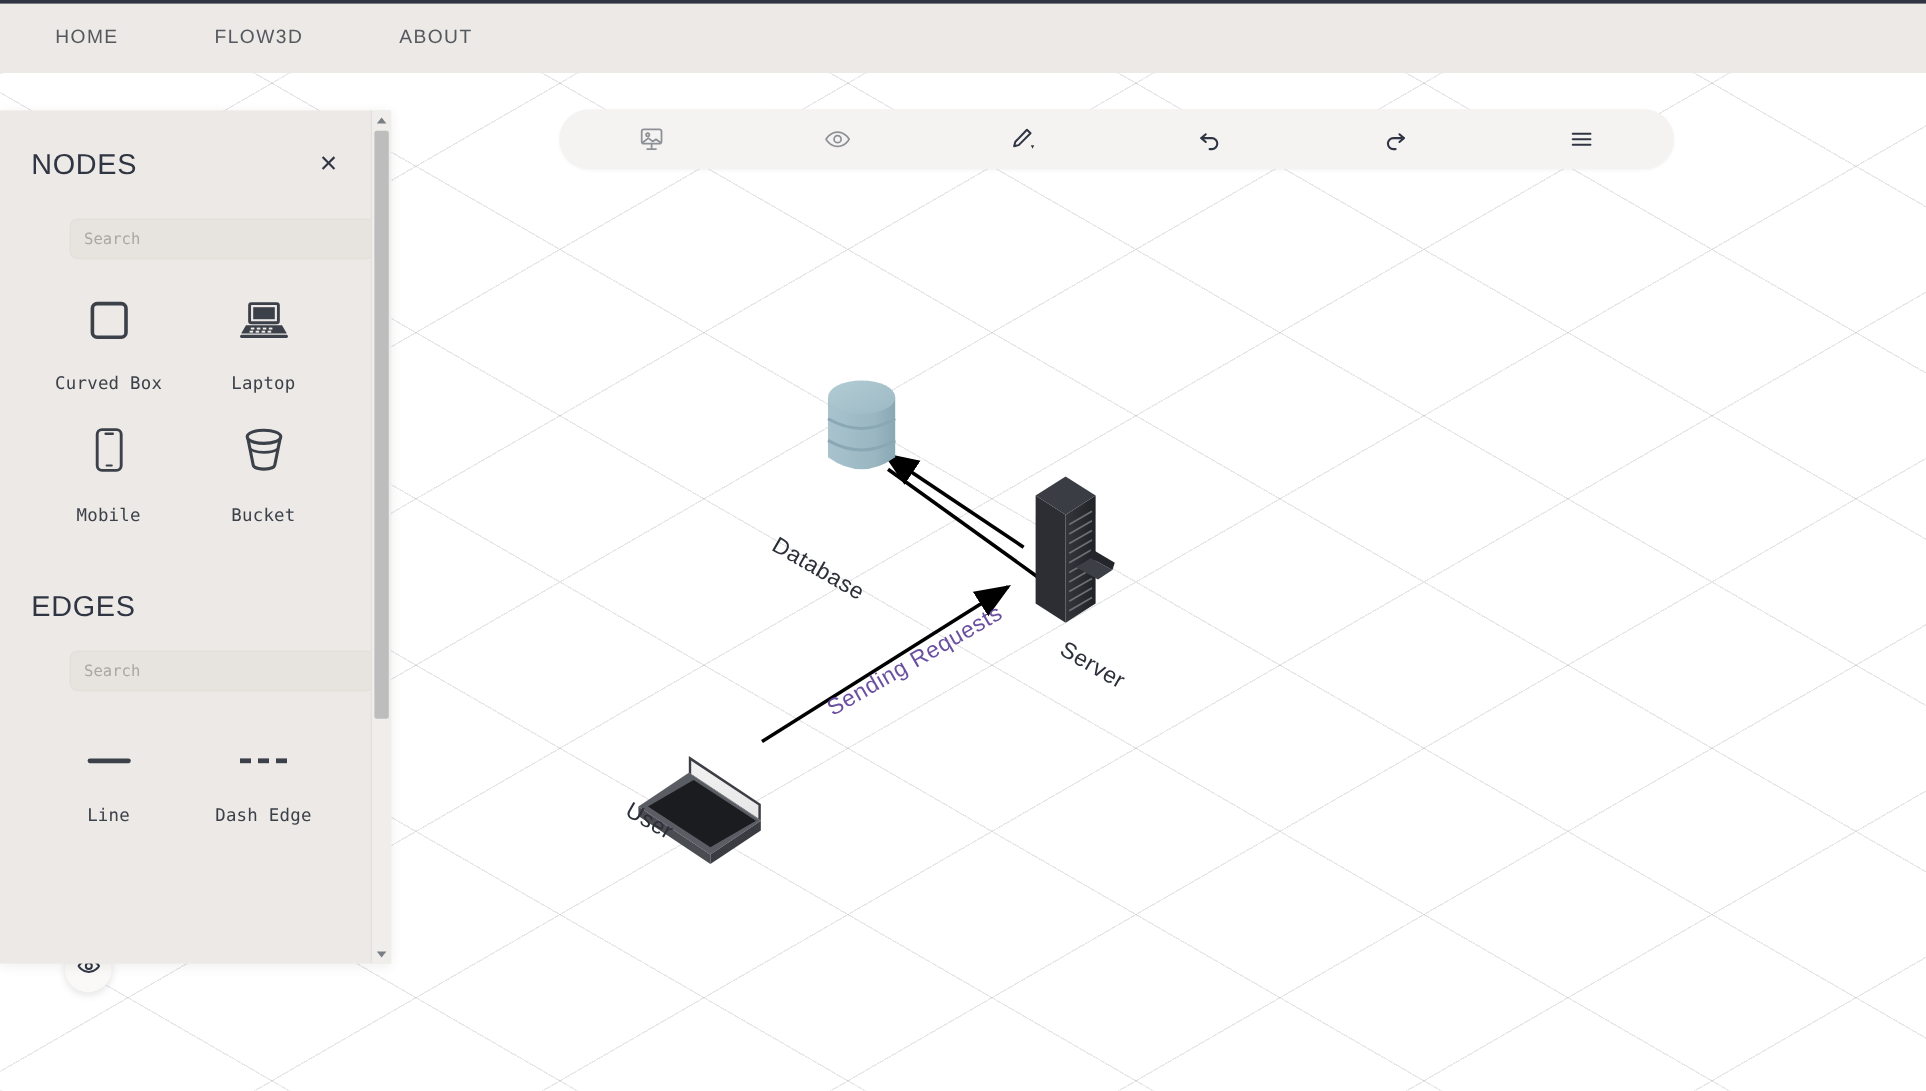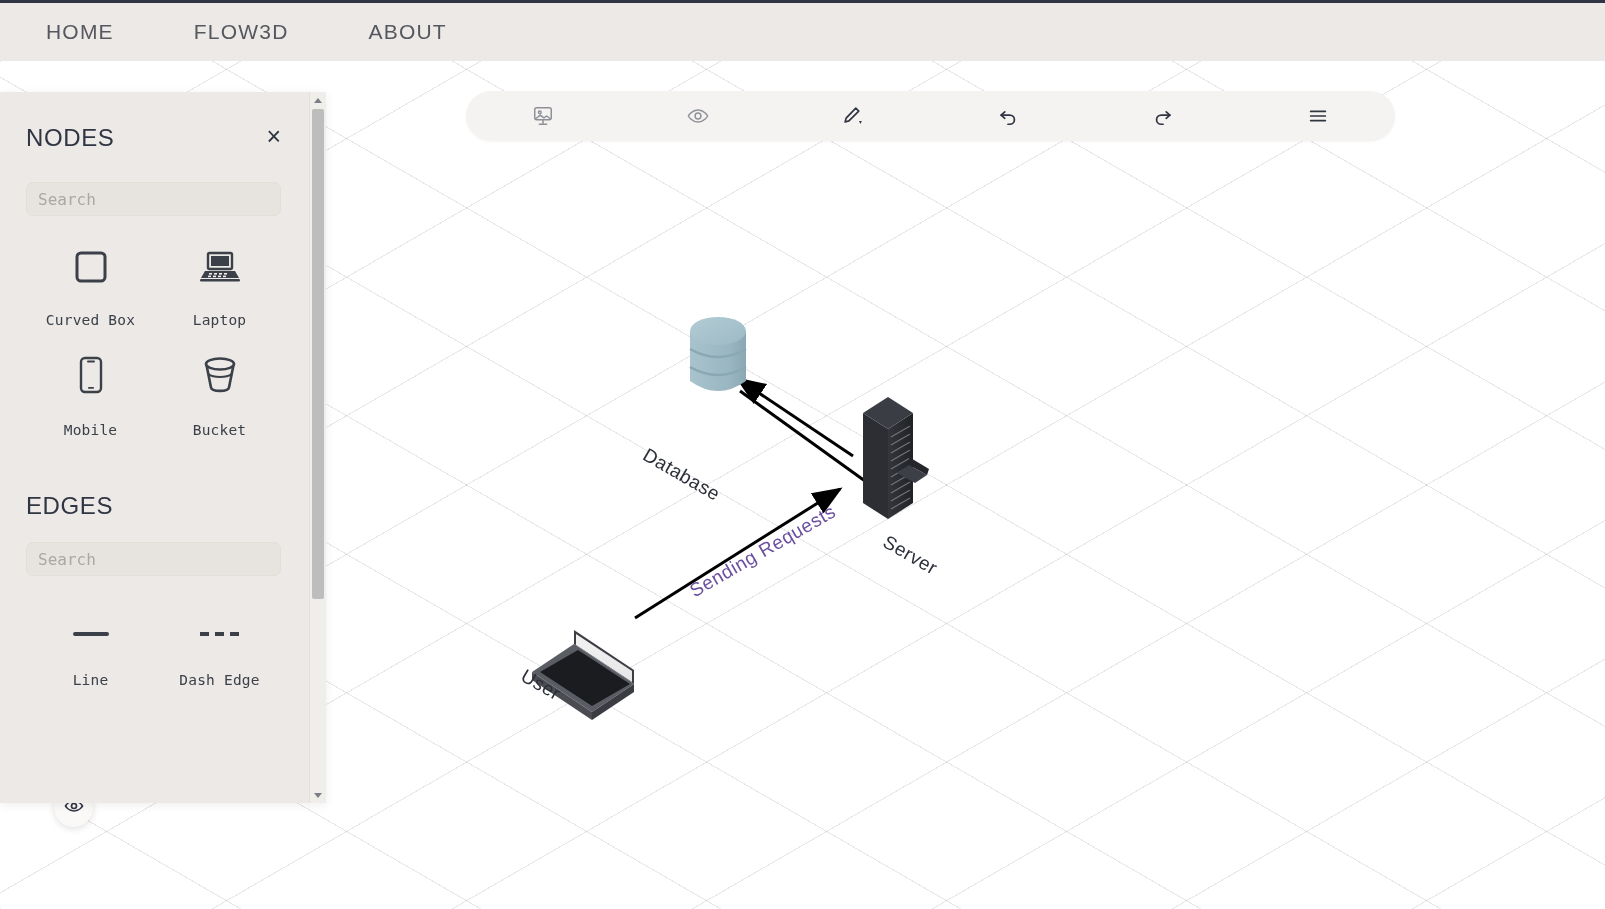--- a/index.html
+++ b/index.html
@@ -15,21 +15,21 @@
   .navbar {
     position: absolute; left: 0; top: 0;
     width: 1605px; height: 61px;
     background: #ece9e6;
     display: flex; align-items: center;
     box-sizing: border-box;
     padding-left: 46px;
     border-top: 3px solid #2f3542;
   }
   .nav-link {
-    font-size: 21px;
+    font-size: 16px;
     letter-spacing: 1.2px;
     color: #55585f;
     font-family: "Liberation Sans", sans-serif;
     font-weight: 400;
     margin-right: 80px;
     cursor: pointer;
     white-space: nowrap;
   }
 
   
@@ -99,24 +99,25 @@
   }
   .sb-search {
     display: block;
     width: 255px; height: 34px;
     margin-top: 22px;
     box-sizing: border-box;
     background: #e7e3de;
     border: 1px solid #e2ded8;
     border-radius: 7px;
     padding: 0 11px;
-    font-size: 16px;
+    font-size: 13px;
     color: #6f7278;
     font-family: "DejaVu Sans Mono", monospace;
     outline: none;
+    margin-left: 32px;
   }
   .sb-search::placeholder { color: #a9a8a5; }
 
   .palette {
     display: flex; flex-wrap: wrap;
     margin-top: 24px;
   }
   .pal-item {
     width: 50%;
     box-sizing: border-box;

